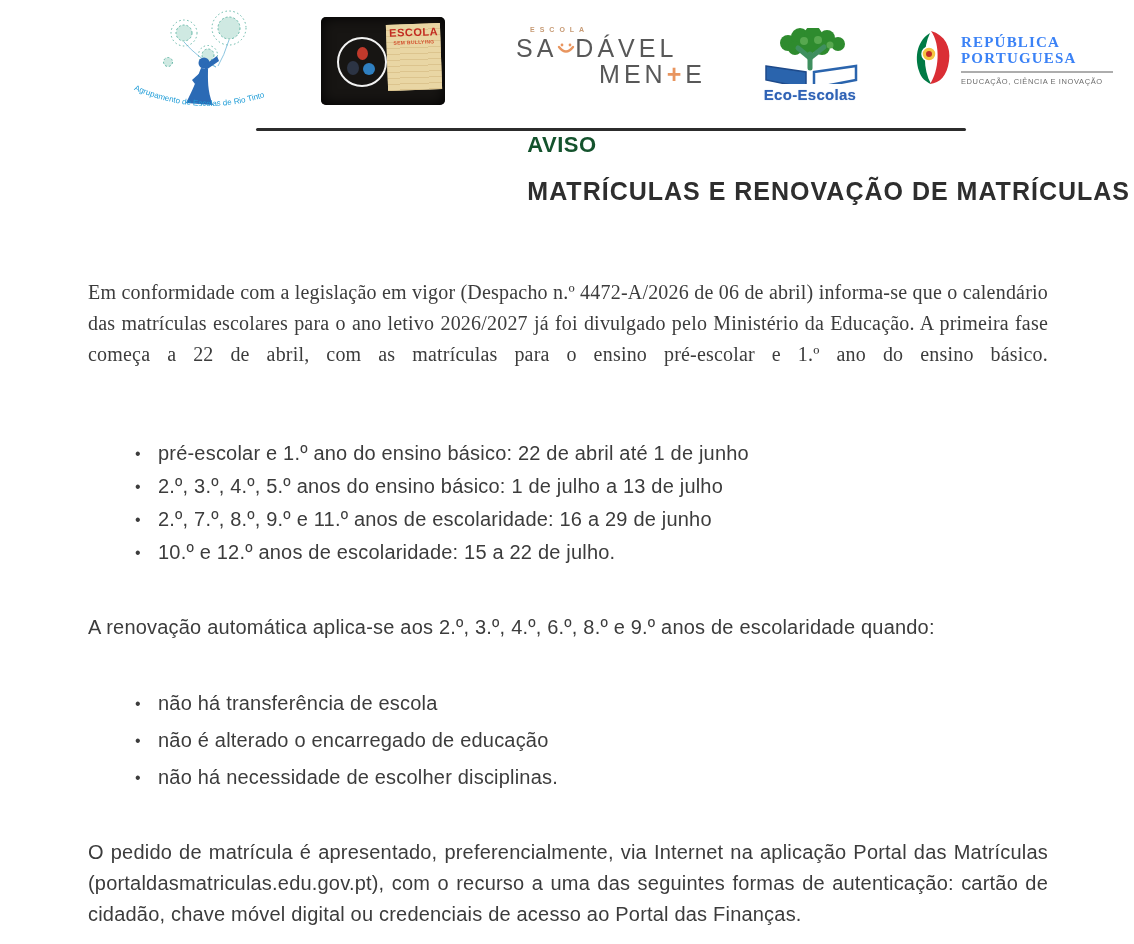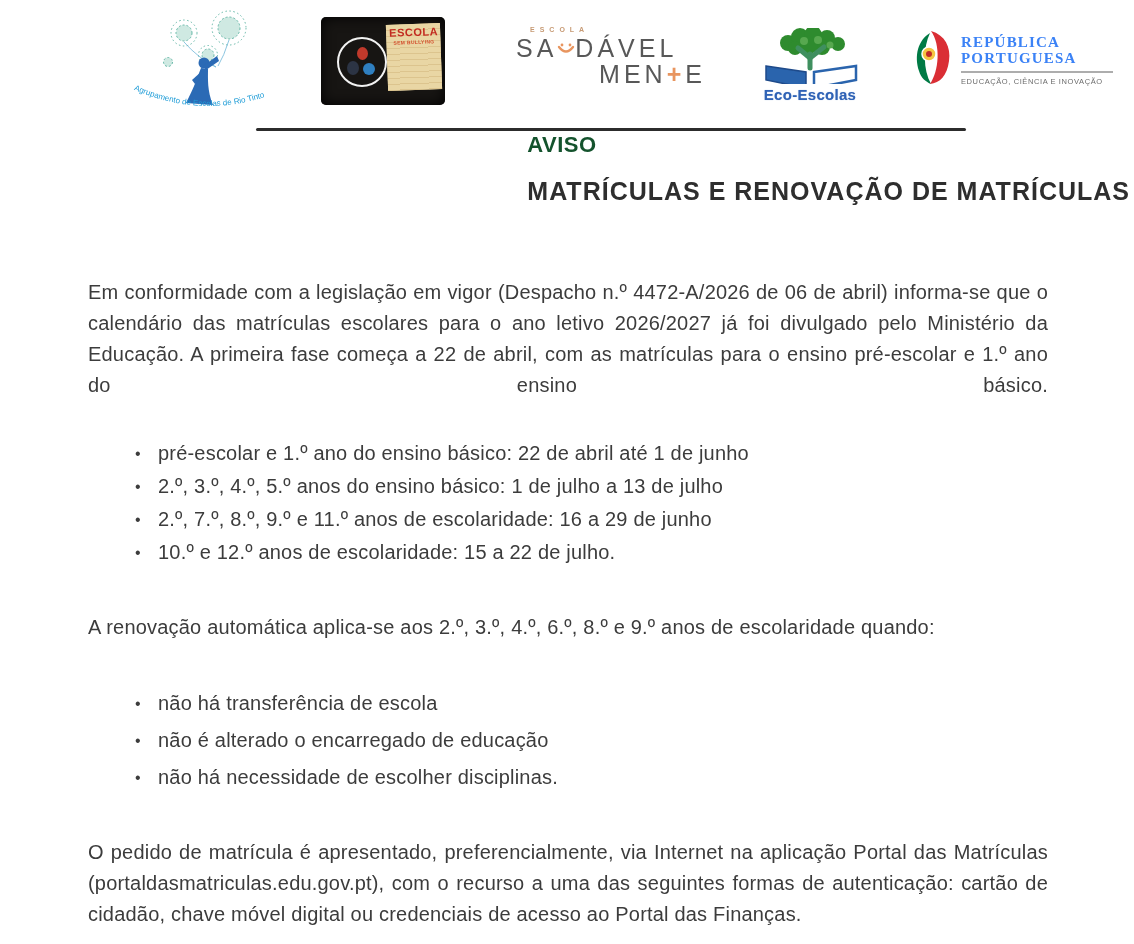--- a/index.html
+++ b/index.html
@@ -47,21 +47,21 @@
 
   
   .rule { position:absolute; left:256px; top:128px; width:710px; height:3px;
           background:#2c2c2c; border-radius:2px; }
   .heading { position:absolute; left:0; top:132px; width:1124px; text-align:center;
              font-size:22px; font-weight:bold; color:#14532d; letter-spacing:0.5px; }
   .doc-title { position:absolute; left:0; top:177px; width:1114px; text-align:right;
                font-size:25px; font-weight:bold; color:#2e2e2e; letter-spacing:1px;margin-left:16px; }
   .body-text { position:absolute; left:88px; width:960px; font-size:20px;
                line-height:31px; letter-spacing:0.2px; color:#3c3c3c; }
-  #block1 { top:277px; }
+  #block1 { top:277px;font-family:Liberation Serif, serif; }
   #block1 p { margin:0; }
   #p1  { text-align:justify; text-align-last:justify; }
   #p1b { margin-top:0; }
   #p2  { top:592px; width:870px; }
   #p3  { top:817px; text-align:justify; }
   ul.doc-list { position:absolute; left:88px; width:960px; list-style:none;
                 margin:0; padding:0; font-size:20px; letter-spacing:0.2px; color:#3c3c3c; }
   #list1 { top:437px; }
   #list1 li { line-height:33px; }
   #list2 { top:689px; }

